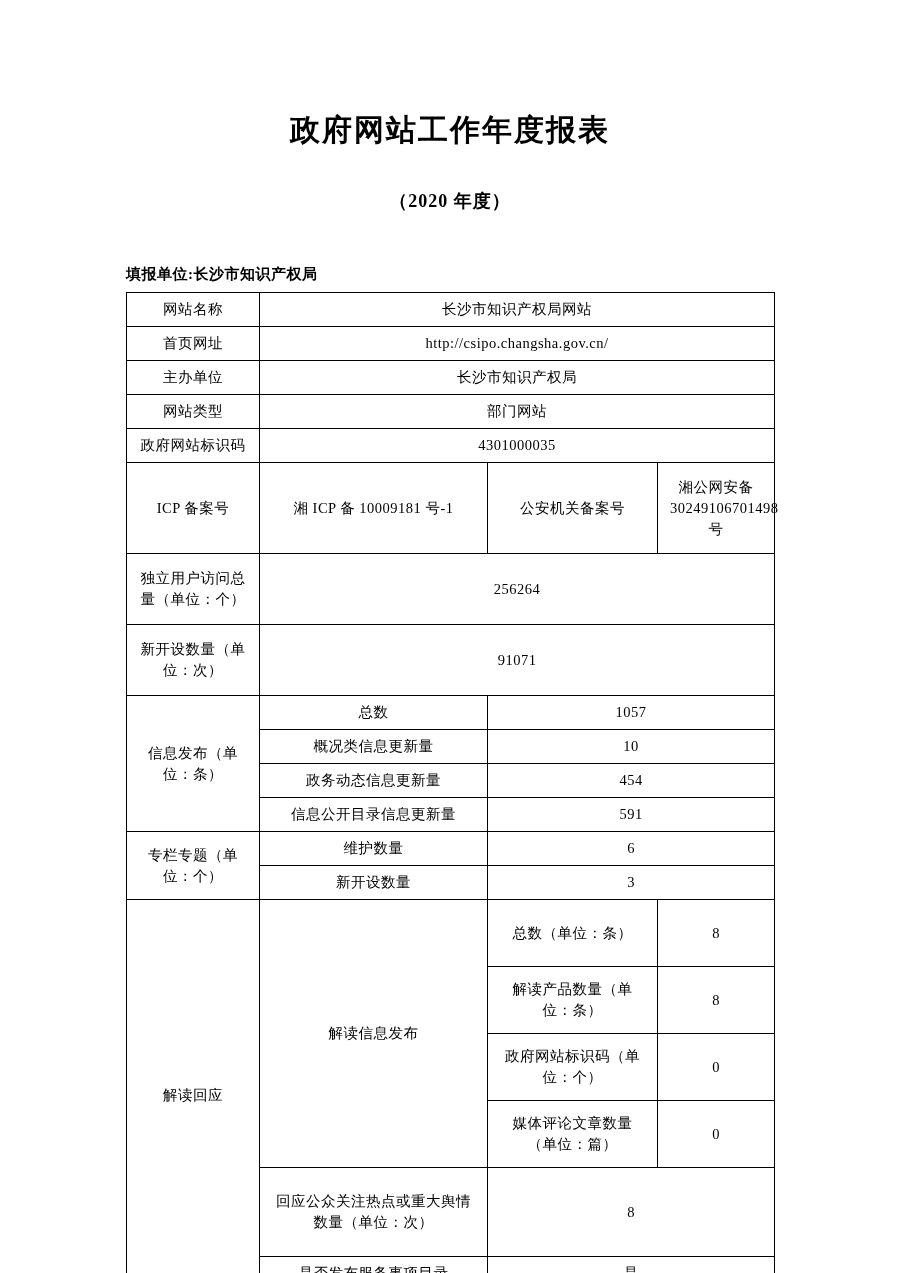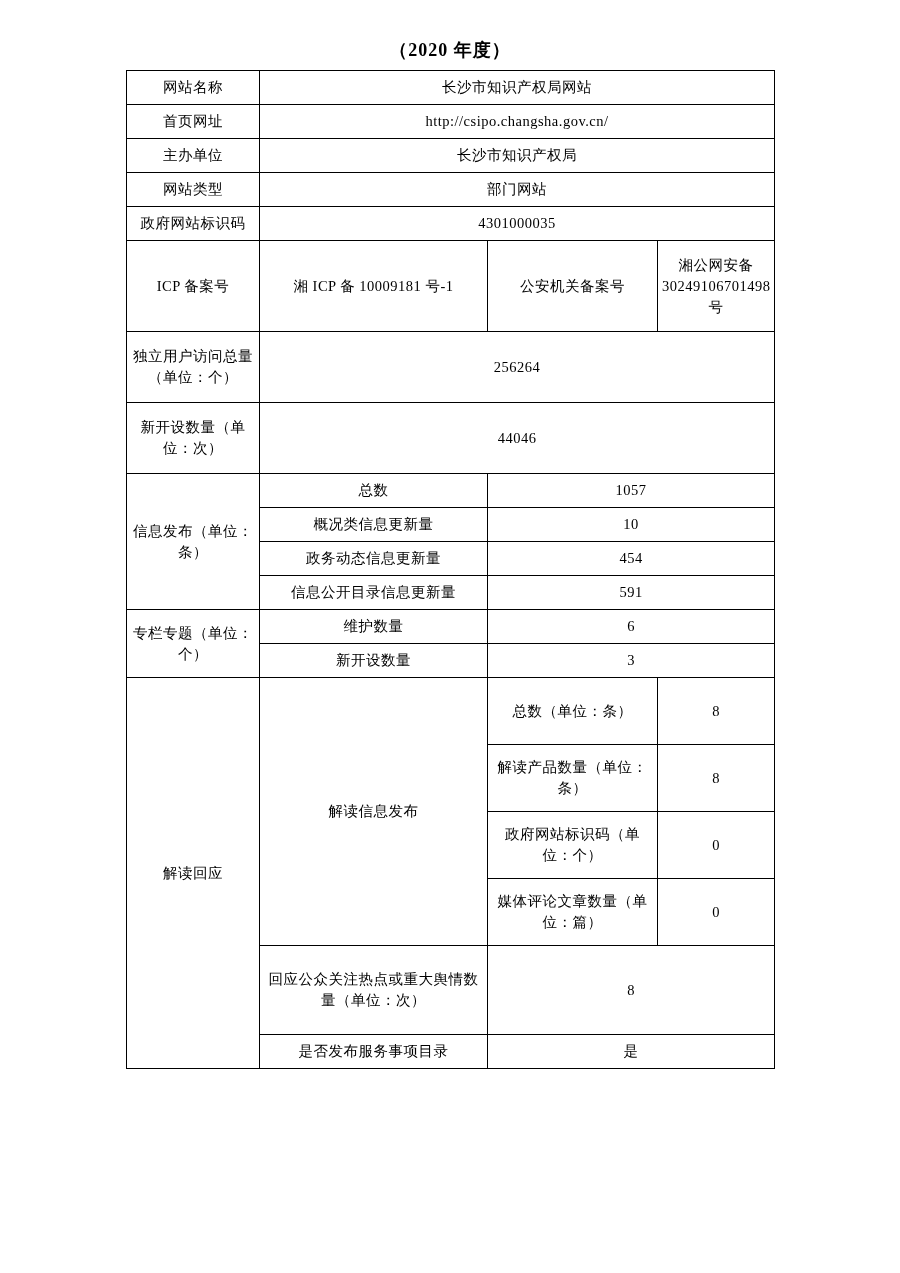--- a/index.html
+++ b/index.html
@@ -48,21 +48,21 @@
     margin-left: 126px;
     margin-top: 8px;
     width: 648px;
     table-layout: fixed;
   }
   table.report td {
     border: 1px solid #000000;
     font-size: 14.5px;
     text-align: center;
     vertical-align: middle;
-    padding: 6px 4px;
+    padding: 6px 12px;
     line-height: 1.45;
     letter-spacing: 0.5px;
   }
   td.label {
     width: 133px;
   }
   .mono {
     font-family: Liberation Serif, serif;
     font-size: 14px;
     letter-spacing: 0.3px;
@@ -72,21 +72,23 @@
   }
   .two-line {
     line-height: 1.5;
   }
 </style>
 </head>
 <body>
 
 <div class="page">
 
+  <div class="doc-title">政府网站工作年度报表</div>
   <div class="doc-subtitle">（2020 年度）</div>
+  <div class="unit-line">填报单位:长沙市知识产权局</div>
 
   <table class="report">
     <colgroup>
       <col style="width:133px">
       <col style="width:124px">
       <col style="width:104px">
       <col style="width:170px">
       <col style="width:117px">
     </colgroup>
     <tbody>
@@ -115,21 +117,21 @@
         <td colspan="2">湘 ICP 备 10009181 号-1</td>
         <td>公安机关备案号</td>
         <td class="two-line">湘公网安备 30249106701498 号</td>
       </tr>
       <tr>
         <td class="label" style="height:58px">独立用户访问总量（单位：个）</td>
         <td colspan="4">256264</td>
       </tr>
       <tr>
         <td class="label" style="height:58px">新开设数量（单位：次）</td>
-        <td colspan="4">44046</td>
+        <td colspan="4">91071</td>
       </tr>
 
       <tr>
         <td class="label" rowspan="4">信息发布（单位：条）</td>
         <td colspan="2">总数</td>
         <td colspan="2">1057</td>
       </tr>
       <tr>
         <td colspan="2">概况类信息更新量</td>
         <td colspan="2">10</td>

